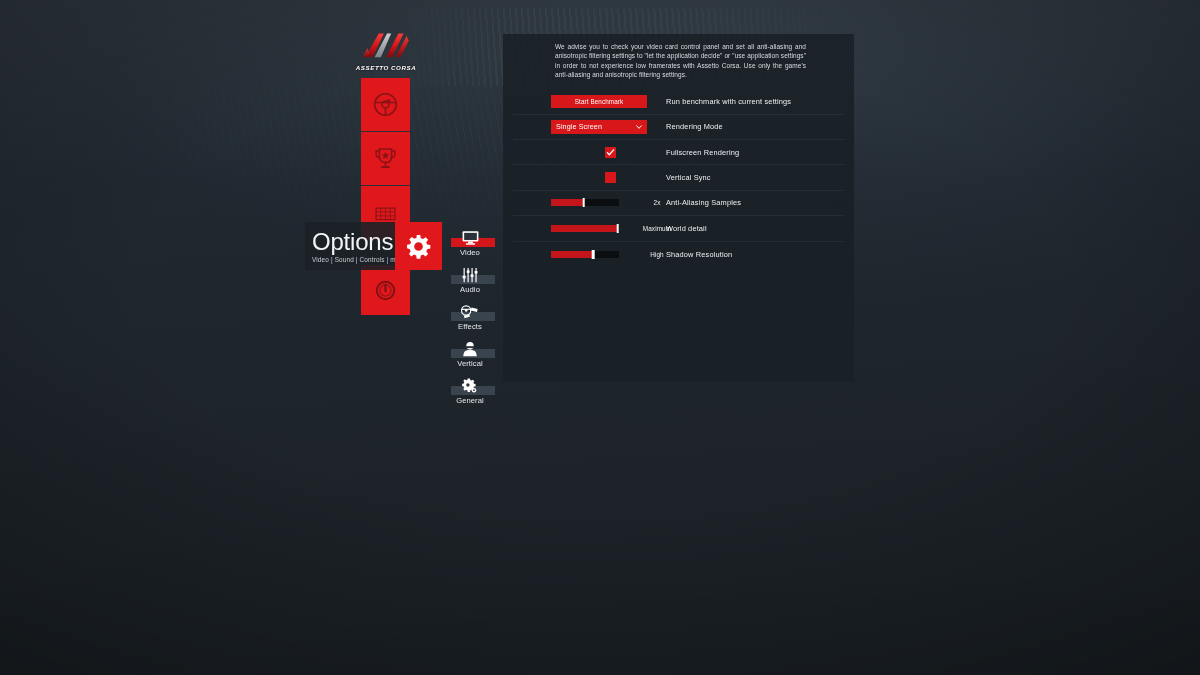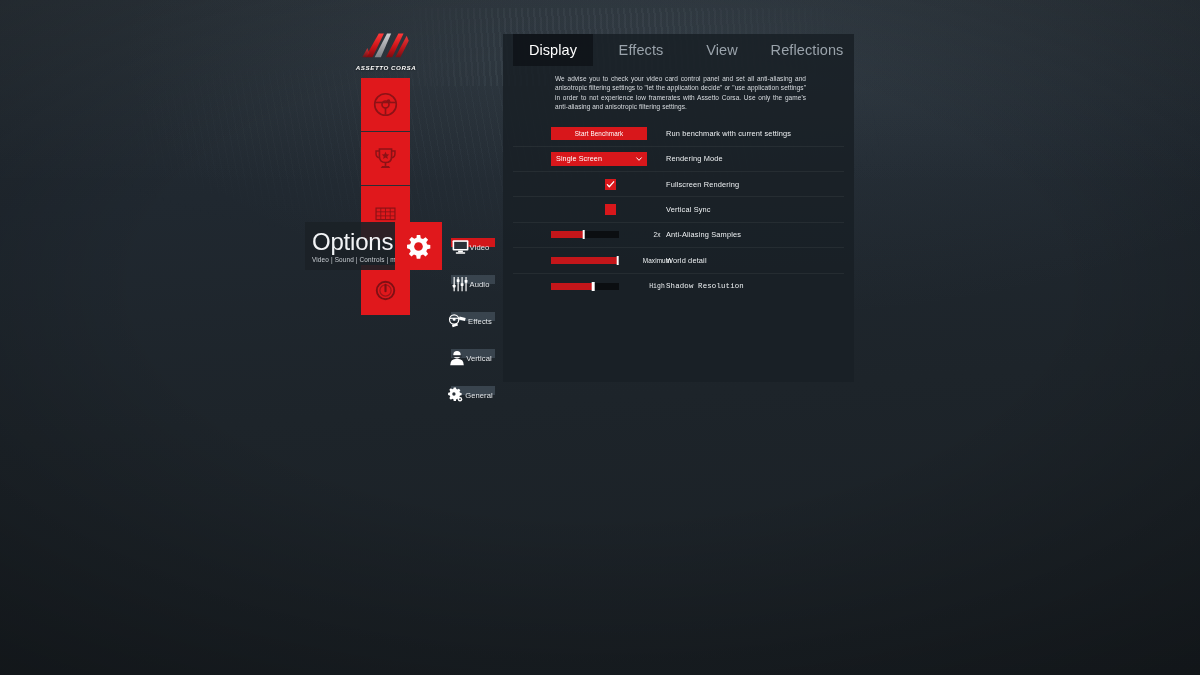--- a/index.html
+++ b/index.html
@@ -92,21 +92,21 @@
     width: 47px; height: 48px;
     background: #e0181c;
     display: flex; align-items: center; justify-content: center;
   }
   #gear-tile svg { width: 27px; height: 27px; }
 
   
   #catnav { position: absolute; left: 447px; top: 228px; width: 46px; }
   .cat-item {
     position: relative; height: 37px; margin-bottom: 0px;
-    display: flex; flex-direction: row; align-items: center; justify-content: center;
+    display: flex; flex-direction: column; align-items: center; justify-content: flex-start;
   }
   .cat-bar {
     position: absolute; left: 4px; top: 10px;
     width: 44px; height: 9px;
     background: #39444e;
   }
   .cat-item.active .cat-bar { background: #d3161a; }
   .cat-ico { position: relative; z-index: 2; height: 19px; display: flex; align-items: center; justify-content: center; }
   .cat-ico svg { display: block; }
   .cat-label {
@@ -134,21 +134,21 @@
     text-align: justify; margin: 8px 38px 0 42px;
     letter-spacing: 0.05px;
   }
 
   #rows { margin-top: 10px; }
   .row {
     position: relative; height: 25.4px;
     border-bottom: 1px solid rgba(255,255,255,0.055);
     display: flex; align-items: center;
   }
-  .row:last-child { border-bottom: none; font-family: Liberation Mono, monospace; }
+  .row:last-child { border-bottom: none; }
   .ctl { position: absolute; left: 38px; width: 142px; display: flex; align-items: center; }
   .rlabel {
     position: absolute; left: 153px;
     color: #eef1f3; font-size: 7.4px; letter-spacing: 0.15px; white-space: nowrap;
   }
 
   .btn-red {
     width: 96px; height: 13px; background: #d8171b;
     color: #ffffff; font-size: 6.3px; letter-spacing: 0.1px;
     display: flex; align-items: center; justify-content: center;
@@ -334,34 +334,20 @@
         <circle cx="16" cy="15.2" r="2.8" fill="#ffffff"></circle>
         <circle cx="16" cy="15.2" r="1.1" fill="#2a3138"></circle>
       </svg>
     </div>
     <div class="cat-label">General</div>
   </div>
 </div>
 
 <div id="panel">
 
-  <div id="tabbar">
-    <div class="tab active" style="left:10px; width:80px;">
-      <span>Display</span>
-    </div>
-    <div class="tab" style="left:102px; width:72px;">
-      <span>Effects</span>
-    </div>
-    <div class="tab" style="left:188px; width:62px;">
-      <span>View</span>
-    </div>
-    <div class="tab" style="left:258px; width:92px;">
-      <span>Reflections</span>
-    </div>
-  </div>
 
   <div id="panel-body">
 
     <div id="advice">We advise you to check your video card control panel and set all anti-aliasing and anisotropic filtering settings to "let the application decide" or "use application settings" in order to not experience low framerates with Assetto Corsa. Use only the game's anti-aliasing and anisotropic filtering settings.</div>
 
     <div id="rows">
 
       <div class="row">
         <div class="ctl">
           <button class="btn-red">Start Benchmark</button>

